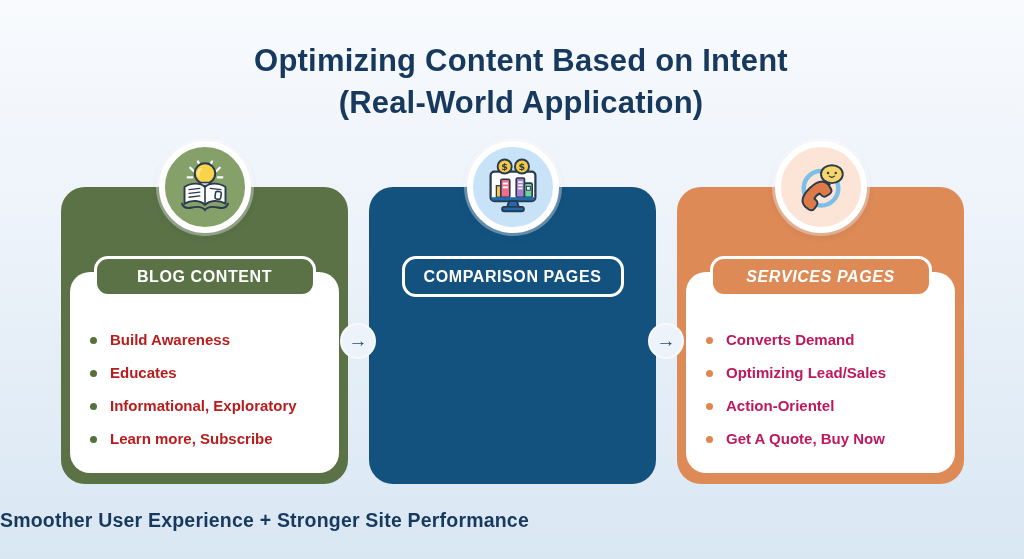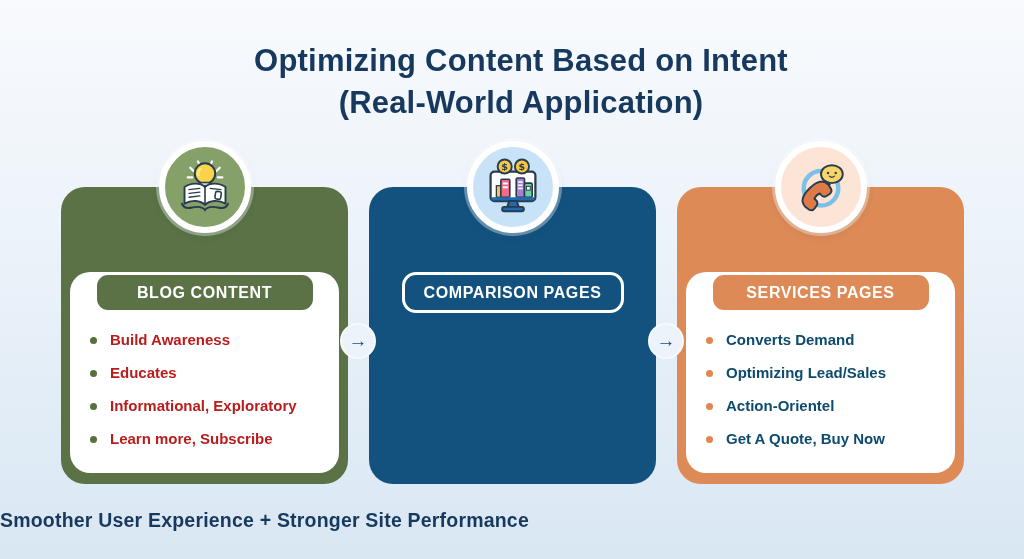--- a/index.html
+++ b/index.html
@@ -68,26 +68,25 @@
     border-radius: 14px;
     display: flex;
     align-items: center;
     justify-content: center;
     color: #ffffff;
     font-size: 16px;
     font-weight: 700;
     letter-spacing: 0.6px;
     white-space: nowrap;
     z-index: 2;
-    margin-top: 16px;
   }
   .card-green  .badge { background: #5a7245; }
   .card-blue   .badge { background: #13527f; }
   .card-orange .badge { background: #13527f; }
-  .card-orange .badge { background: #dd8a56; }
+  .card-orange .badge { background: #dd8a56; font-style: italic; }
 
   .panel {
     position: absolute;
     left: 9px;
     right: 9px;
     top: 85px;
     bottom: 11px;
     background: #ffffff;
     border-radius: 20px;
   }
@@ -107,21 +106,21 @@
     width: 7px;
     height: 7px;
     border-radius: 50%;
     margin: 7px 13px 0 0;
     flex: 0 0 auto;
   }
   .card-green  .bullet-list li { color: #b91c1c; }
   .card-green  .dot            { background: #55713c; }
   .card-blue   .bullet-list li { color: #1a4e7d; }
   .card-blue   .dot            { background: #1a4e7d; }
-  .card-orange .bullet-list li { color: #0c4a6e; }
+  .card-orange .bullet-list li { color: #be185d; }
   .card-orange .dot            { background: #e28650; }
 
   .arrow-circle {
     position: absolute;
     top: 323px;
     width: 36px;
     height: 36px;
     border-radius: 50%;
     background: #edf3fa;
     border: 2px solid #f7fafd;

